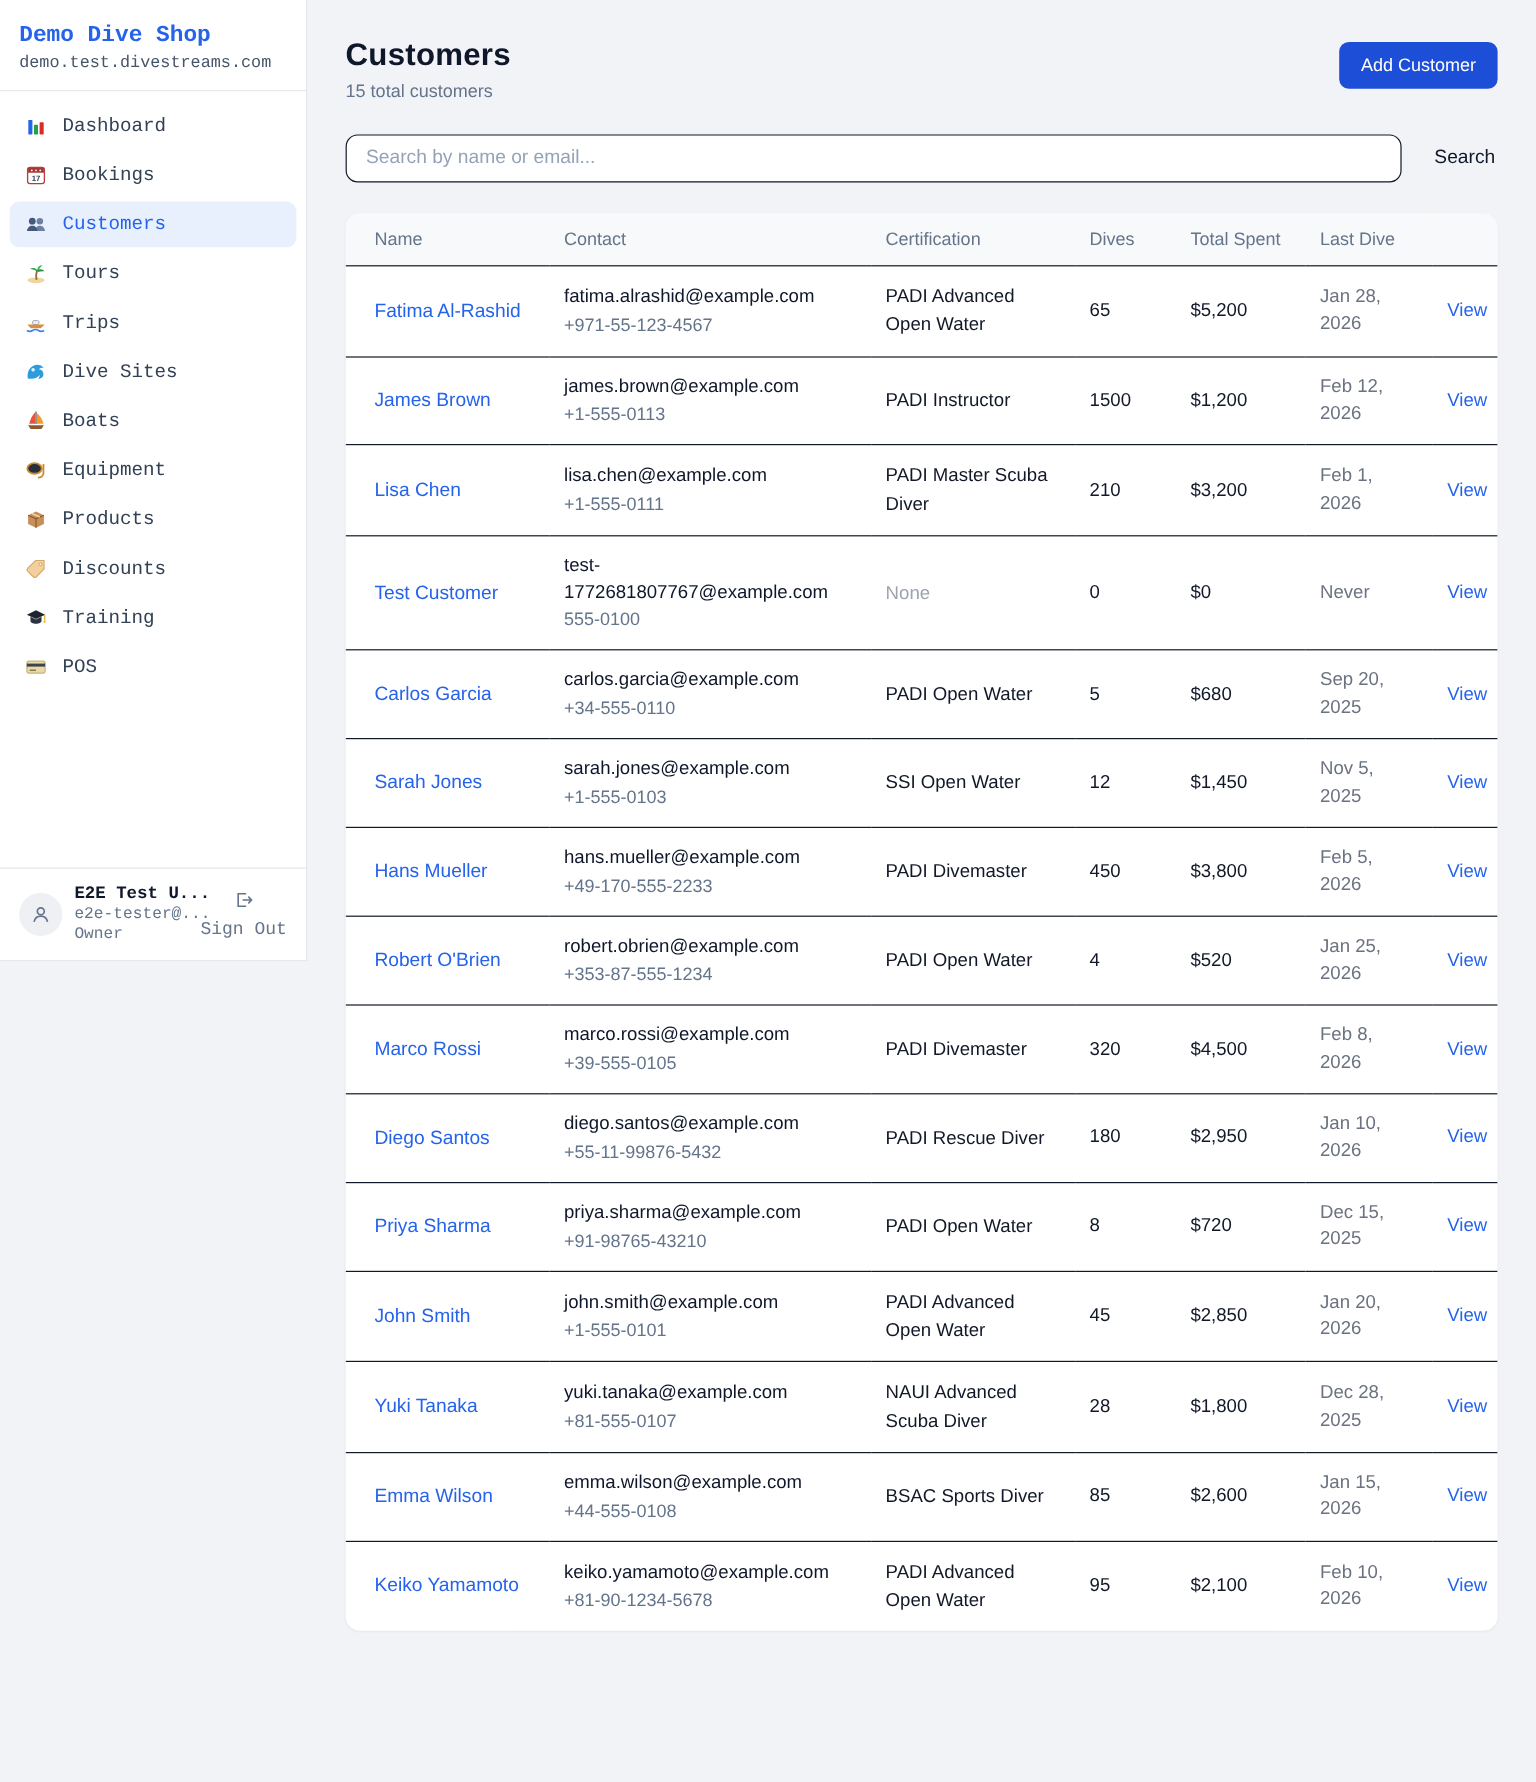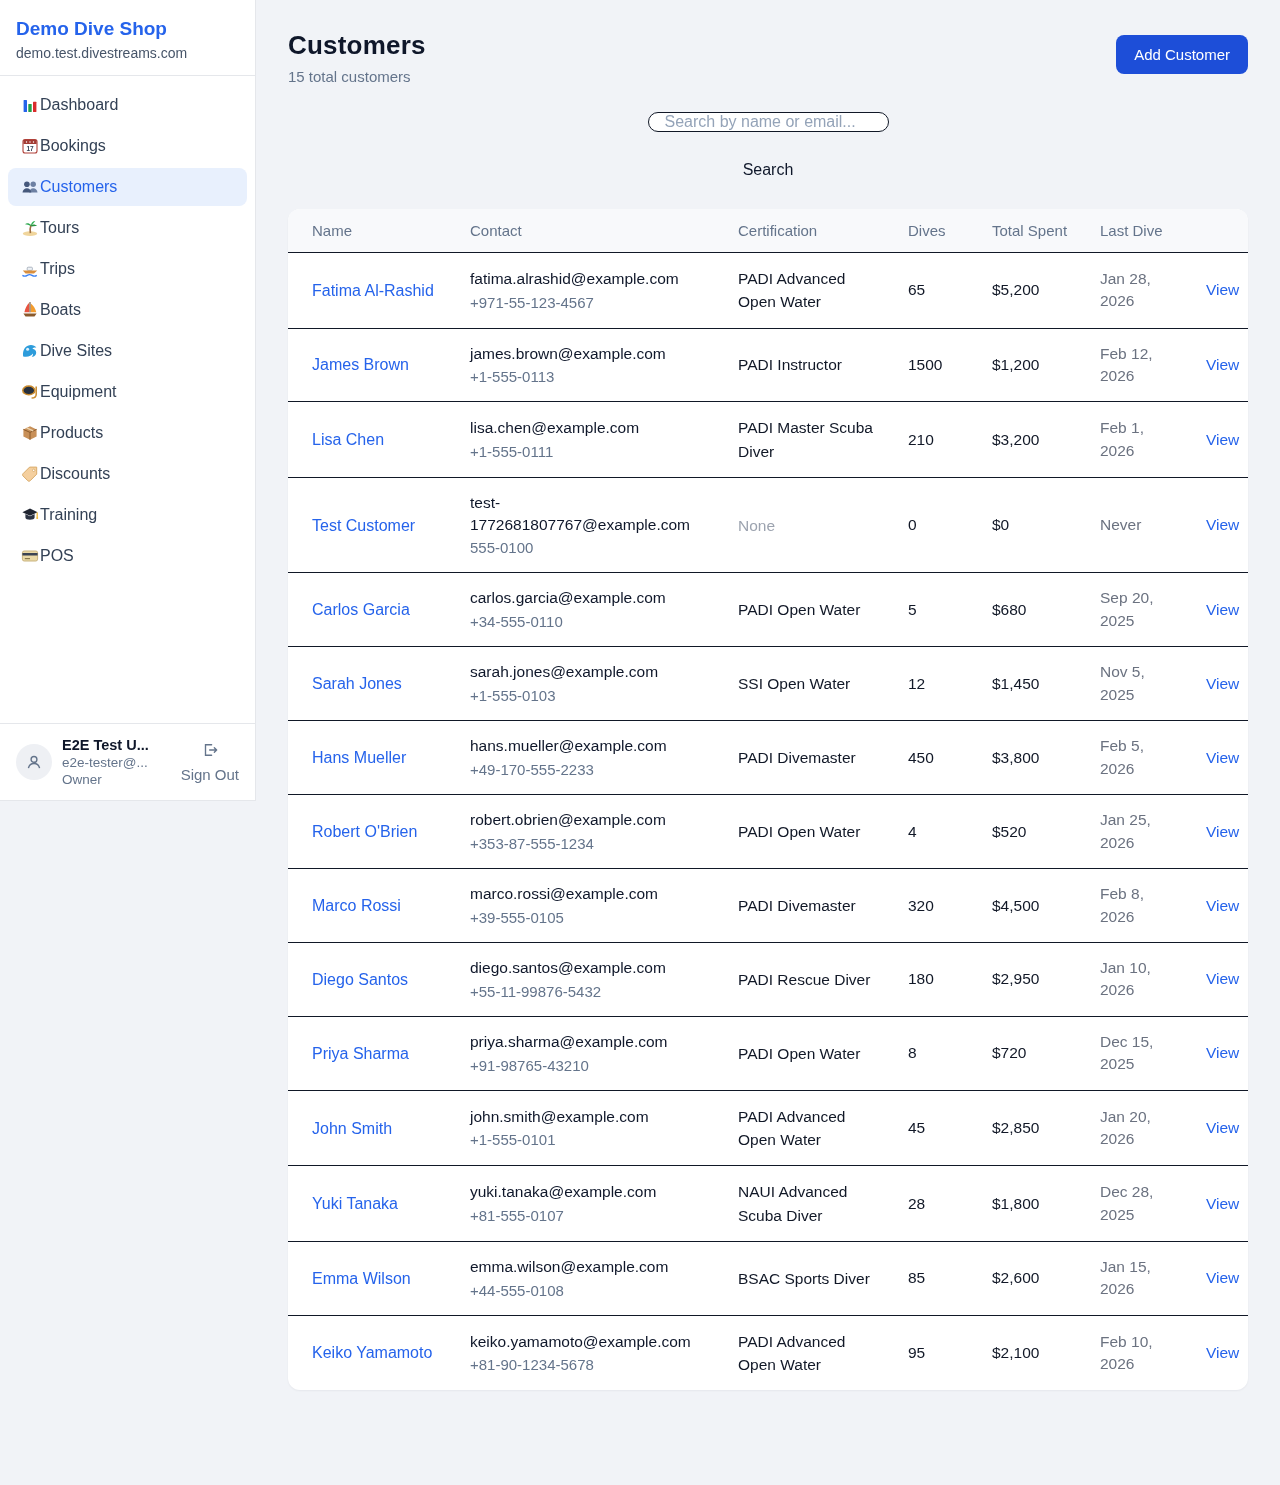--- a/index.html
+++ b/index.html
@@ -9,28 +9,28 @@
     background:#f1f3f7;
     color:#0f172a;
     position:relative;
   }
   
   .sidebar {
     position:absolute; left:0; top:0; width:256px; height:801px;
     background:#ffffff;
     border-right:1px solid #e5e7eb;
     border-bottom:1px solid #e5e7eb;
-    display:flex; flex-direction:column;
+    display:flex; flex-direction:column;font-family:Liberation Mono, monospace;
   }
   .sidebar-head { padding:18px 16px 14px 16px; border-bottom:1px solid #e5e7eb; }
   .shop-title { font-size:19px; font-weight:bold; color:#2563eb; }
   .shop-domain { font-size:14px; color:#475569; margin-top:5px; }
   .nav { list-style:none; padding:10px 8px; flex:1; }
   .nav-item {
-    display:flex; align-items:center; 
+    display:flex; align-items:center; gap:12px;
     padding:9px 12px; margin-bottom:3px;
     border-radius:8px; font-size:16px; color:#334155;
     cursor:pointer; line-height:1;
   }
   .nav-item.active { background:#e8f0fd; color:#2563eb; }
   .nav-icon { width:20px; height:20px; flex:0 0 20px; display:inline-flex; }
   .nav-icon svg { width:20px; height:20px; }
   .user-box {
     border-top:1px solid #e5e7eb;
     padding:13px 16px;
@@ -51,21 +51,21 @@
   }
   
   .main { position:absolute; left:256px; top:0; width:1024px; padding:30px 32px 28px 32px; }
   .page-head { display:flex; justify-content:space-between; align-items:flex-start; }
   .page-title { font-size:26px; font-weight:bold; color:#0f172a; letter-spacing:.2px; }
   .page-subtitle { font-size:15px; color:#64748b; margin-top:7px; }
   .btn-primary {
     background:#1d4ed8; color:#fff; border:none; border-radius:8px;
     font-size:15px; font-family:inherit; padding:11px 18px; cursor:pointer; margin-top:5px;
   }
-  .search-row { display:flex; align-items:center; margin-top:27px; gap:25px;flex-direction:column; }
+  .search-row { display:flex; align-items:center; margin-top:27px; gap:25px; }
   .search-input {
     flex:1; height:40px; border:1px solid #111827; border-radius:10px;
     padding:0 16px; font-size:16px; font-family:inherit; color:#0f172a; background:#fff;
     outline:none;
   }
   .search-input::placeholder { color:#94a3b8; }
   .search-btn {
     background:none; border:none; font-family:inherit; font-size:16px; color:#0f172a;
     cursor:pointer; padding:4px 2px;
   }
@@ -237,33 +237,33 @@
           <svg>
             <use href="#sym-trips"></use>
           </svg>
         </span>
     <span>Trips</span>
   </li>
 
   <li class="nav-item">
     <span class="nav-icon">
           <svg>
+            <use href="#sym-wave"></use>
+          </svg>
+        </span>
+    <span>Dive Sites</span>
+  </li>
+
+  <li class="nav-item">
+    <span class="nav-icon">
+          <svg>
             <use href="#sym-boats"></use>
           </svg>
         </span>
     <span>Boats</span>
-  </li>
-
-  <li class="nav-item">
-    <span class="nav-icon">
-          <svg>
-            <use href="#sym-wave"></use>
-          </svg>
-        </span>
-    <span>Dive Sites</span>
   </li>
 
   <li class="nav-item">
     <span class="nav-icon">
           <svg>
             <use href="#sym-equipment"></use>
           </svg>
         </span>
     <span>Equipment</span>
   </li>

